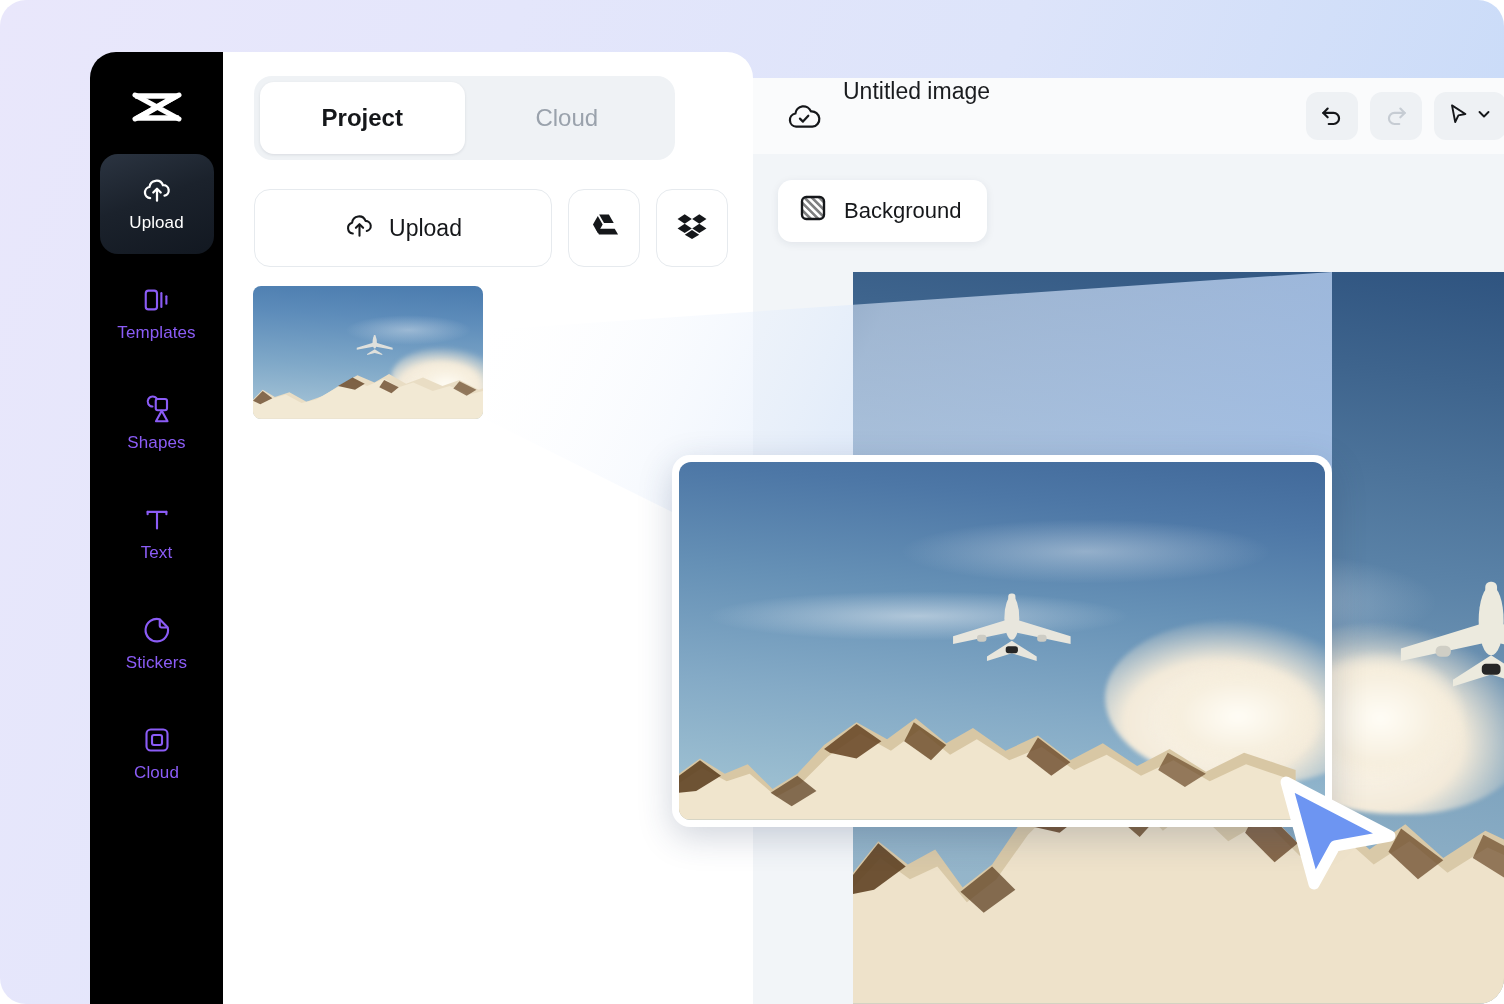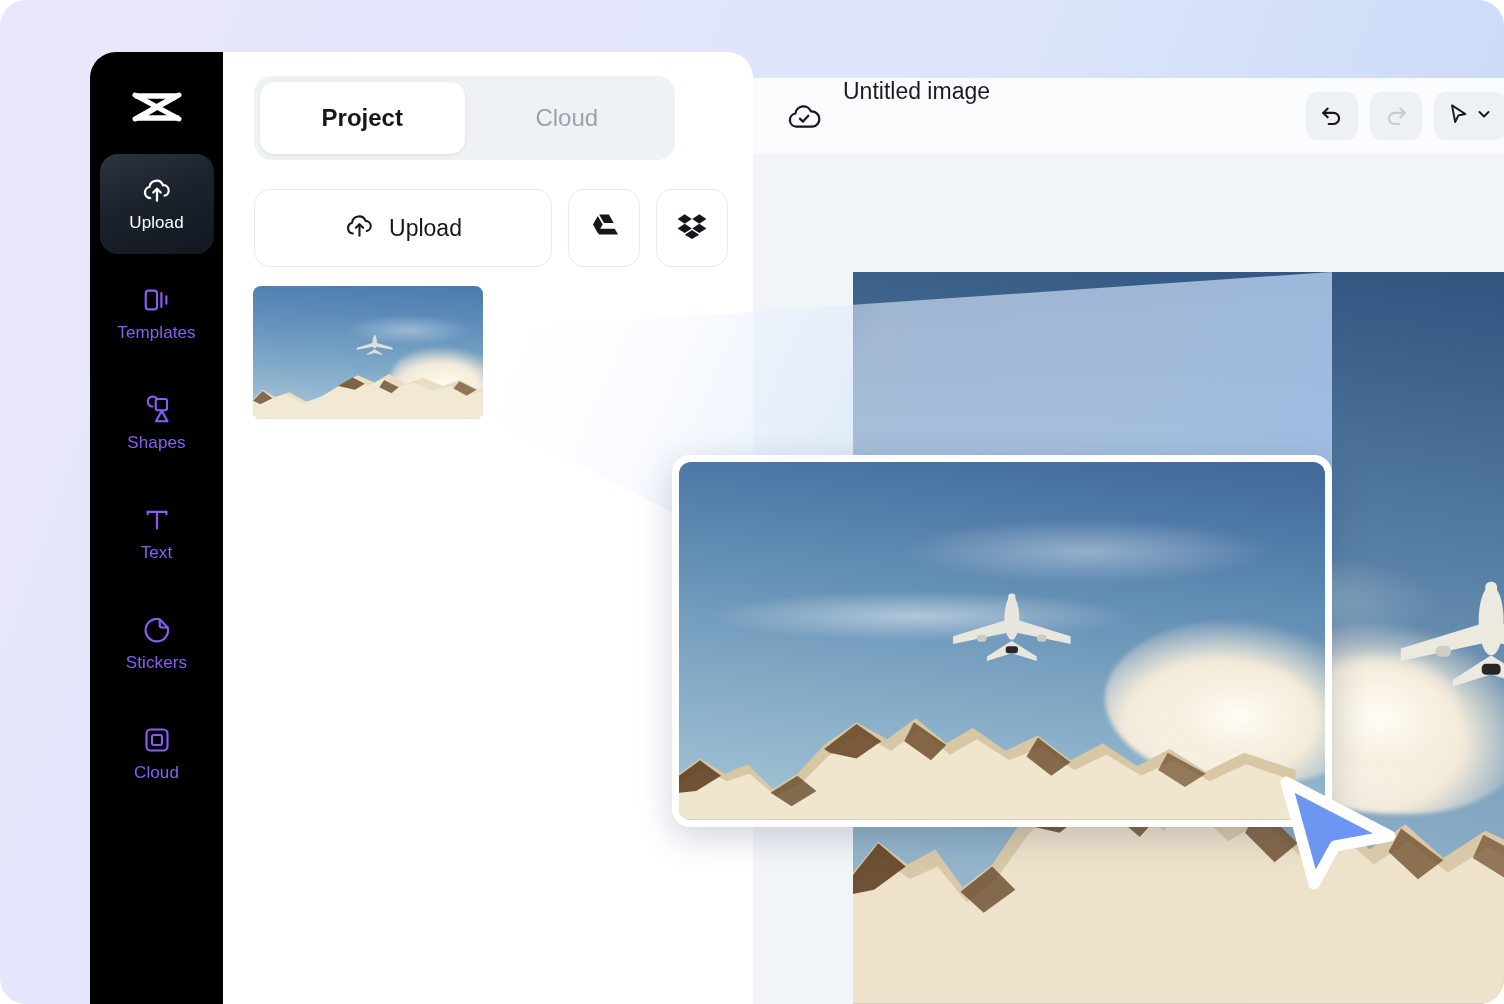--- a/index.html
+++ b/index.html
@@ -497,20 +497,34 @@
         </span>
         <span>
           <svg width="16" height="16" viewBox="0 0 16 16" fill="none" stroke="#15171a" stroke-width="1.9" stroke-linecap="round" stroke-linejoin="round">
             <path d="M3.5 6 8 10.5 12.5 6"></path>
           </svg>
         </span>
       </div>
     </div>
   </div>
 
+  <div class="bg-btn">
+    <span>
+      <svg width="30" height="30" viewBox="0 0 24 24">
+        <defs>
+          <pattern id="diag" width="4.2" height="4.2" patternUnits="userSpaceOnUse" patternTransform="rotate(-45)">
+            <rect width="2.1" height="4.2" fill="#15171a" opacity=".55"></rect>
+          </pattern>
+        </defs>
+        <rect x="3.2" y="3.2" width="17.6" height="17.6" rx="3.4" fill="url(#diag)"></rect>
+        <rect x="3.2" y="3.2" width="17.6" height="17.6" rx="3.4" fill="none" stroke="#15171a" stroke-width="1.9"></rect>
+      </svg>
+    </span>
+    <span>Background</span>
+  </div>
 
   <div class="drag-card">
     <div class="inner">
       <div class="photo">
         <div class="sky" style="background:linear-gradient(186deg,#41699a 0%,#4d77a6 16%,#6691b6 40%,#84aac6 66%,#9abdd0 88%,#a4c3d4 100%)"></div>
         <div class="haze1" style="left:4%;top:36%;width:66%;height:14%"></div>
         <div class="haze2" style="left:34%;top:16%;width:58%;height:18%"></div>
         <div class="bigcloud" style="right:-8%;bottom:10%;width:42%;height:46%"></div>
         <div class="bigcloud2" style="right:0%;bottom:14%;width:27%;height:30%"></div>
 

